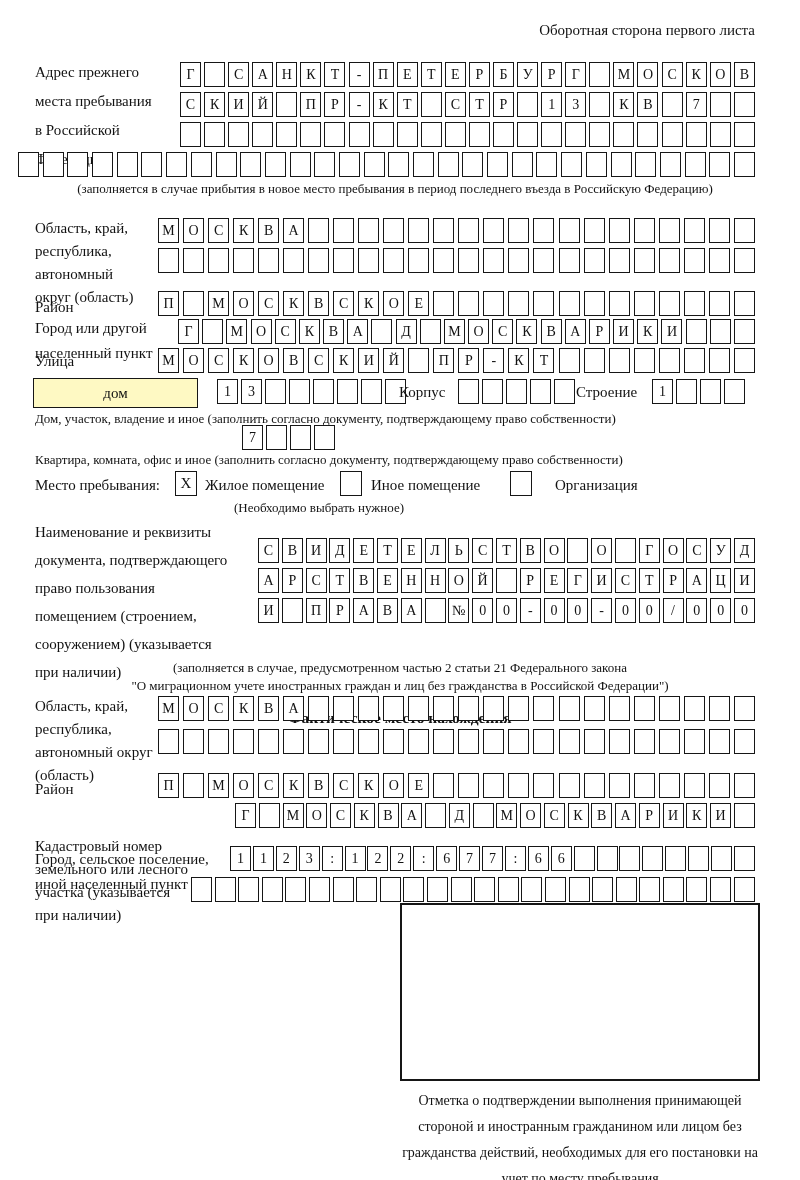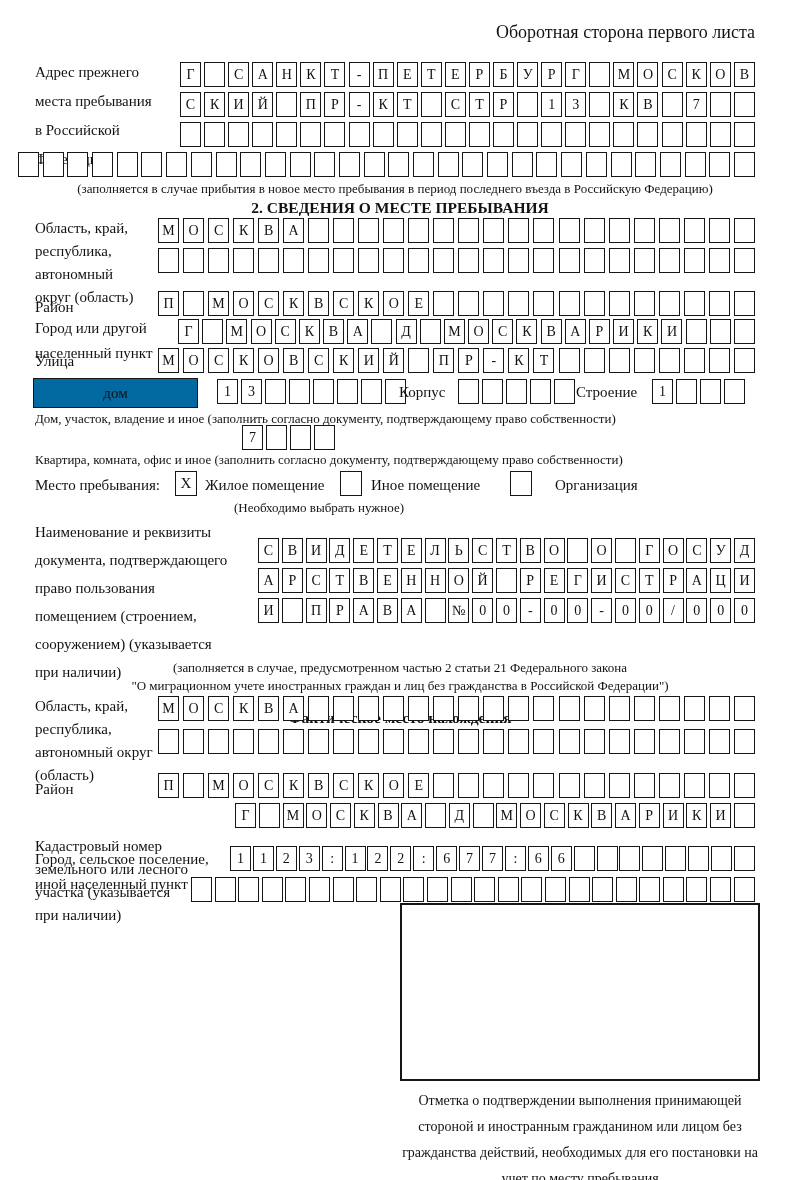--- a/index.html
+++ b/index.html
@@ -20,31 +20,31 @@
     width:19px;height:23px;border:1.6px solid #161616;flex:0 0 auto;
     display:flex;align-items:center;justify-content:center;
     font-size:14px;line-height:1;background:#fff;
   }
   .chk{
     width:20px;height:23px;border:1.6px solid #161616;display:flex;
     align-items:center;justify-content:center;font-size:15px;background:#fff;
   }
   .wbox{
     border:1.8px solid #161616;display:flex;align-items:center;justify-content:center;
-    font-size:15px;background:#0369a1;box-sizing:border-box;height:30px;
+    font-size:15px;background:#fef9c3;box-sizing:border-box;height:30px;
   }
   .center{text-align:center;}
   .stampbox{border:2px solid #161616;background:#fff;box-sizing:border-box;}
 </style>
 </head>
 <body>
 
 <div class="page">
 
-  <div class="abs" style="top:22px;right:45px;font-size:18px;">Оборотная сторона первого листа</div>
+  <div class="abs" style="top:22px;right:45px;font-size:15px;">Оборотная сторона первого листа</div>
 
   <div class="abs lbl lh29" style="left:35px;top:58px;">Адрес прежнего
 места пребывания
 в Российской
 Федерации</div>
   <div class="abs boxrow" style="left:180px;top:62px;width:575px;">
       <span class="cb">Г</span>
       <span class="cb"></span>
       <span class="cb">С</span>
       <span class="cb">А</span>
@@ -148,21 +148,20 @@
       <span class="cb"></span>
       <span class="cb"></span>
       <span class="cb"></span>
       <span class="cb"></span>
       <span class="cb"></span>
       <span class="cb"></span>
       <span class="cb"></span>
     </div>
   <div class="abs note center" style="left:0;top:181px;width:790px;">(заполняется в случае прибытия в новое место пребывания в период последнего въезда в Российскую Федерацию)</div>
 
-  <div class="abs title" style="left:0;top:199px;width:800px;">2. СВЕДЕНИЯ О МЕСТЕ ПРЕБЫВАНИЯ</div>
 
   <div class="abs lbl" style="left:35px;top:217px;">Область, край,
 республика,
 автономный
 округ (область)</div>
   <div class="abs boxrow" style="left:158px;top:218px;width:597px;">
       <span class="cb">М</span>
       <span class="cb">О</span>
       <span class="cb">С</span>
       <span class="cb">К</span>

